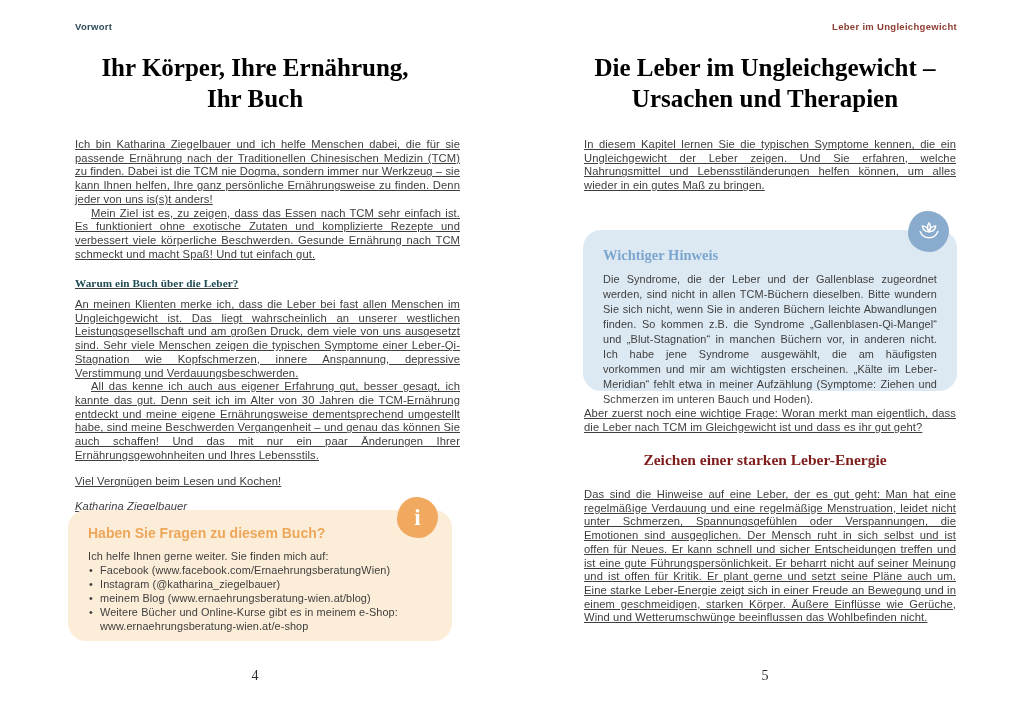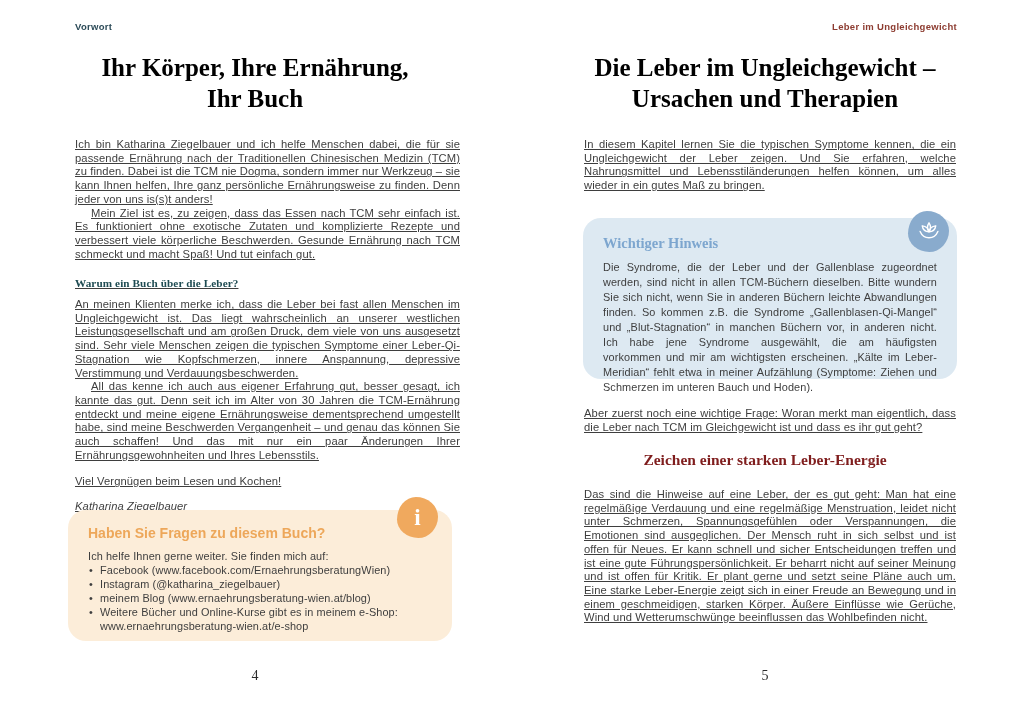--- a/index.html
+++ b/index.html
@@ -59,21 +59,21 @@
   #orange-box .box-title {
     font-family: Liberation Sans, sans-serif; font-weight: bold;
     color: #eda75a; font-size: 14px; margin: 2px 0 8px 0;
   }
   .box-text { font-size: 10.9px; line-height: 14px; letter-spacing: 0.1px; }
   #orange-box ul { list-style: none; margin: 0; padding: 0; }
   #orange-box li { position: relative; padding-left: 12px; }
   #orange-box li::before { content: "\2022"; position: absolute; left: 1px; color: #3e3e3e; }
 
   #blue-box {
-    left: 73px; top: 218px; width: 374px; height: 161px;
+    left: 73px; top: 230px; width: 374px; height: 161px;
     background: #dde9f2;
   }
   #blue-box .box-title {
     font-family: "Liberation Serif", serif; font-weight: bold;
     color: #7da6cf; font-size: 14.5px; margin: 4px 0 8px 0;
   }
   #blue-box .box-text { text-align: justify; font-size: 10.9px; line-height: 15px; }
 
   .blob {
     position: absolute; width: 41px; height: 41px;

